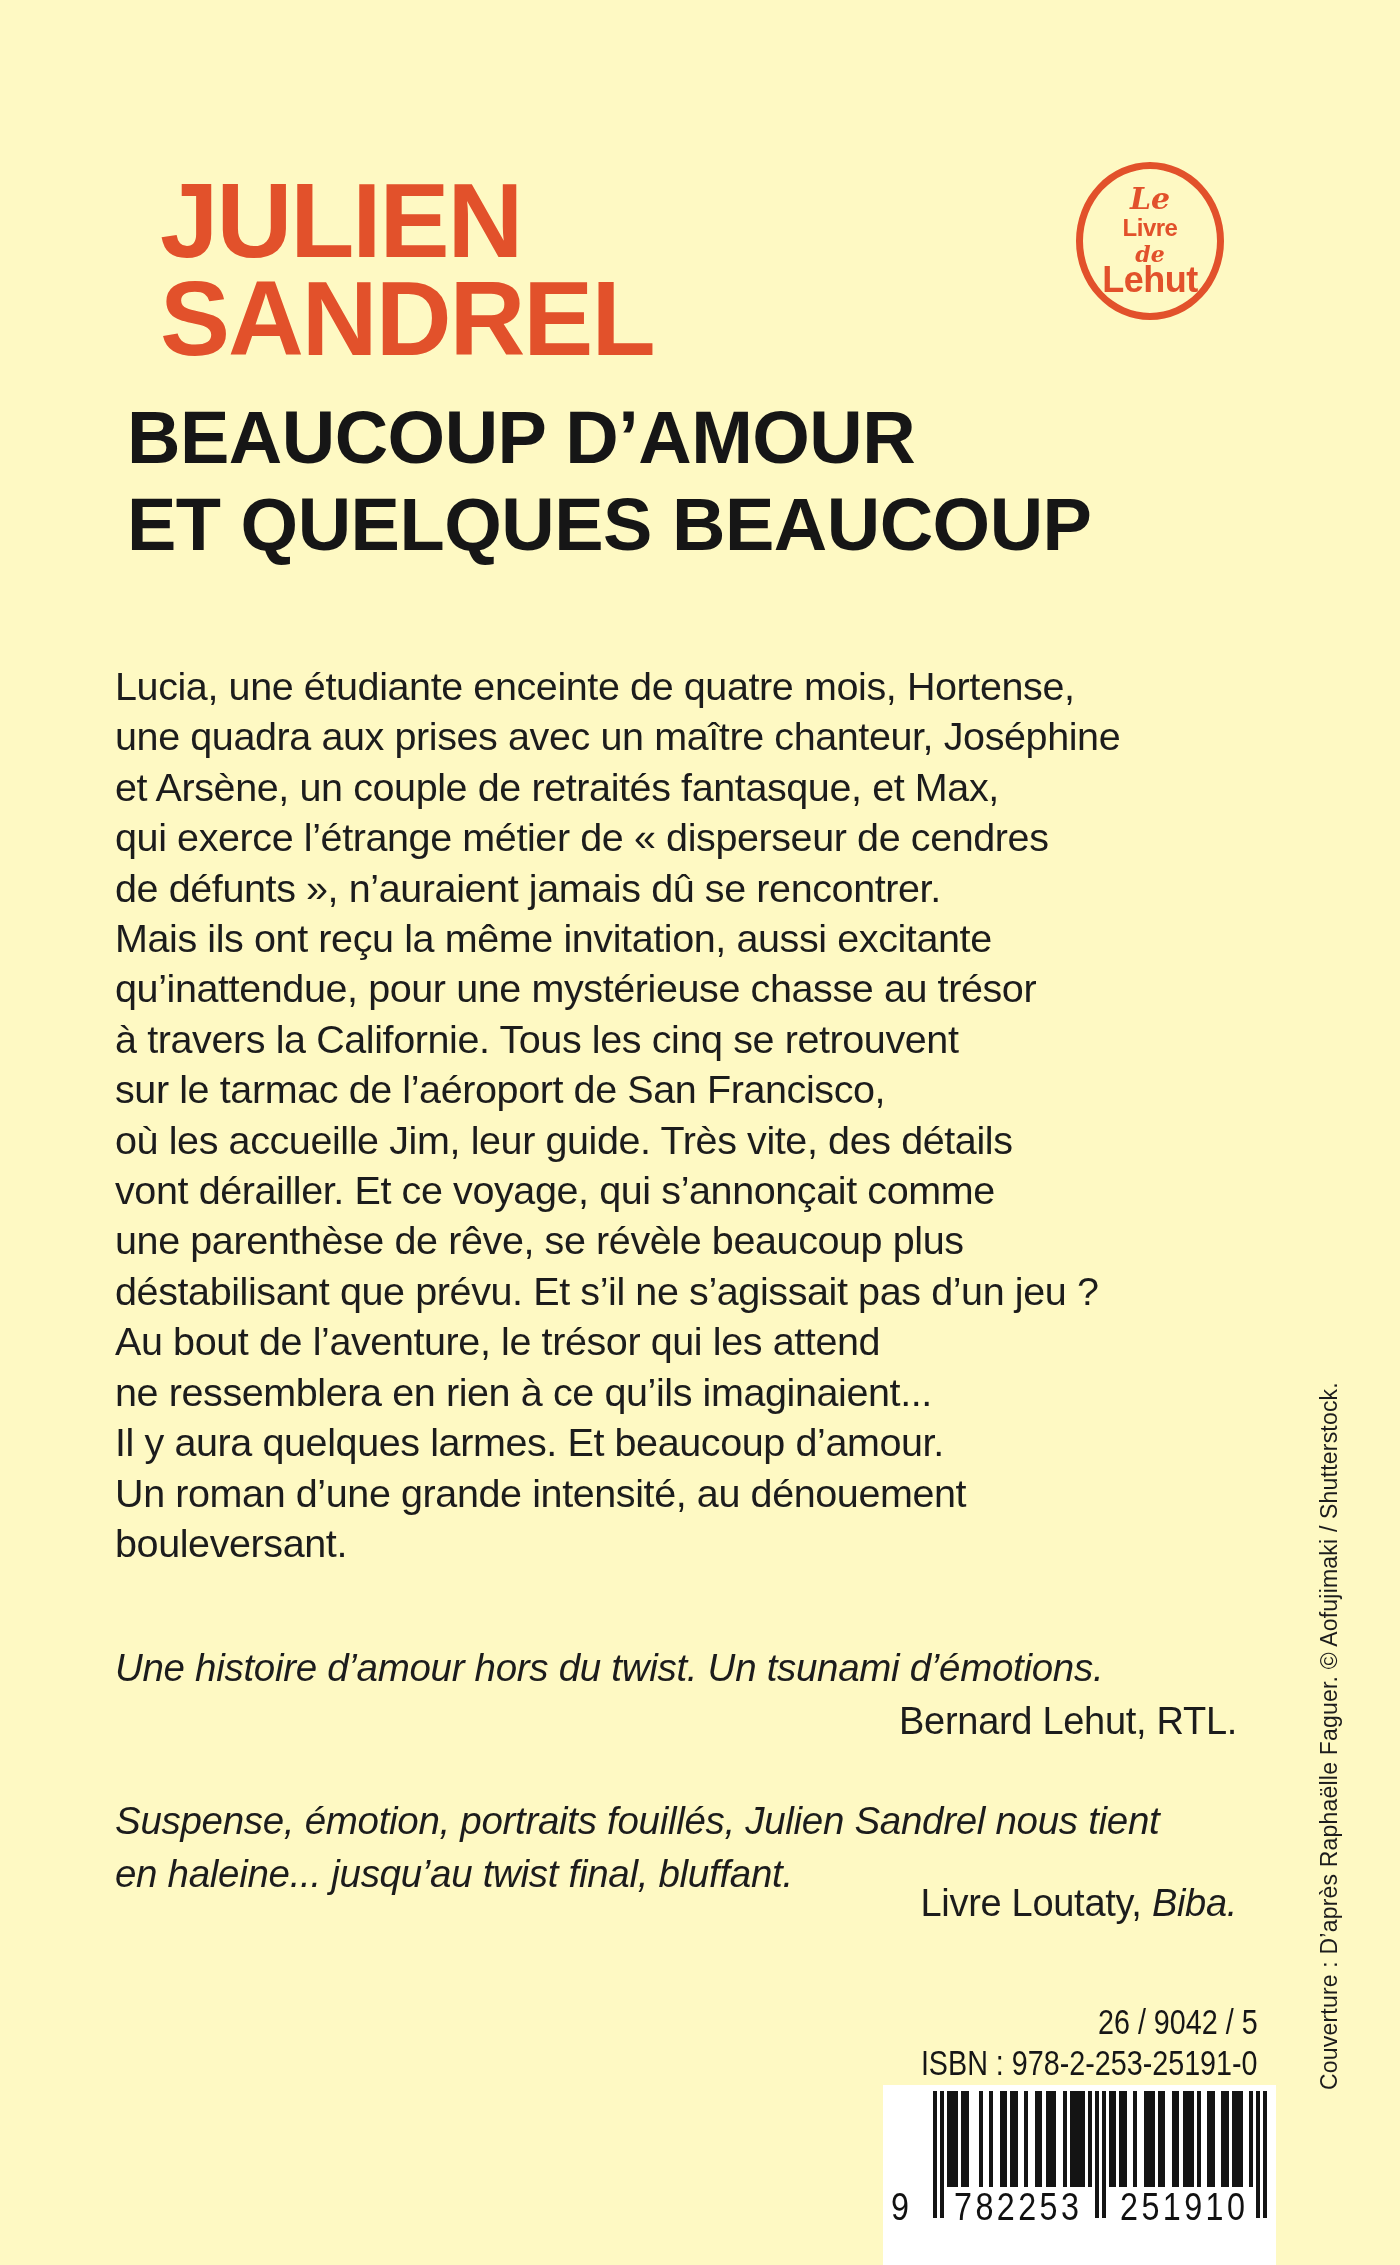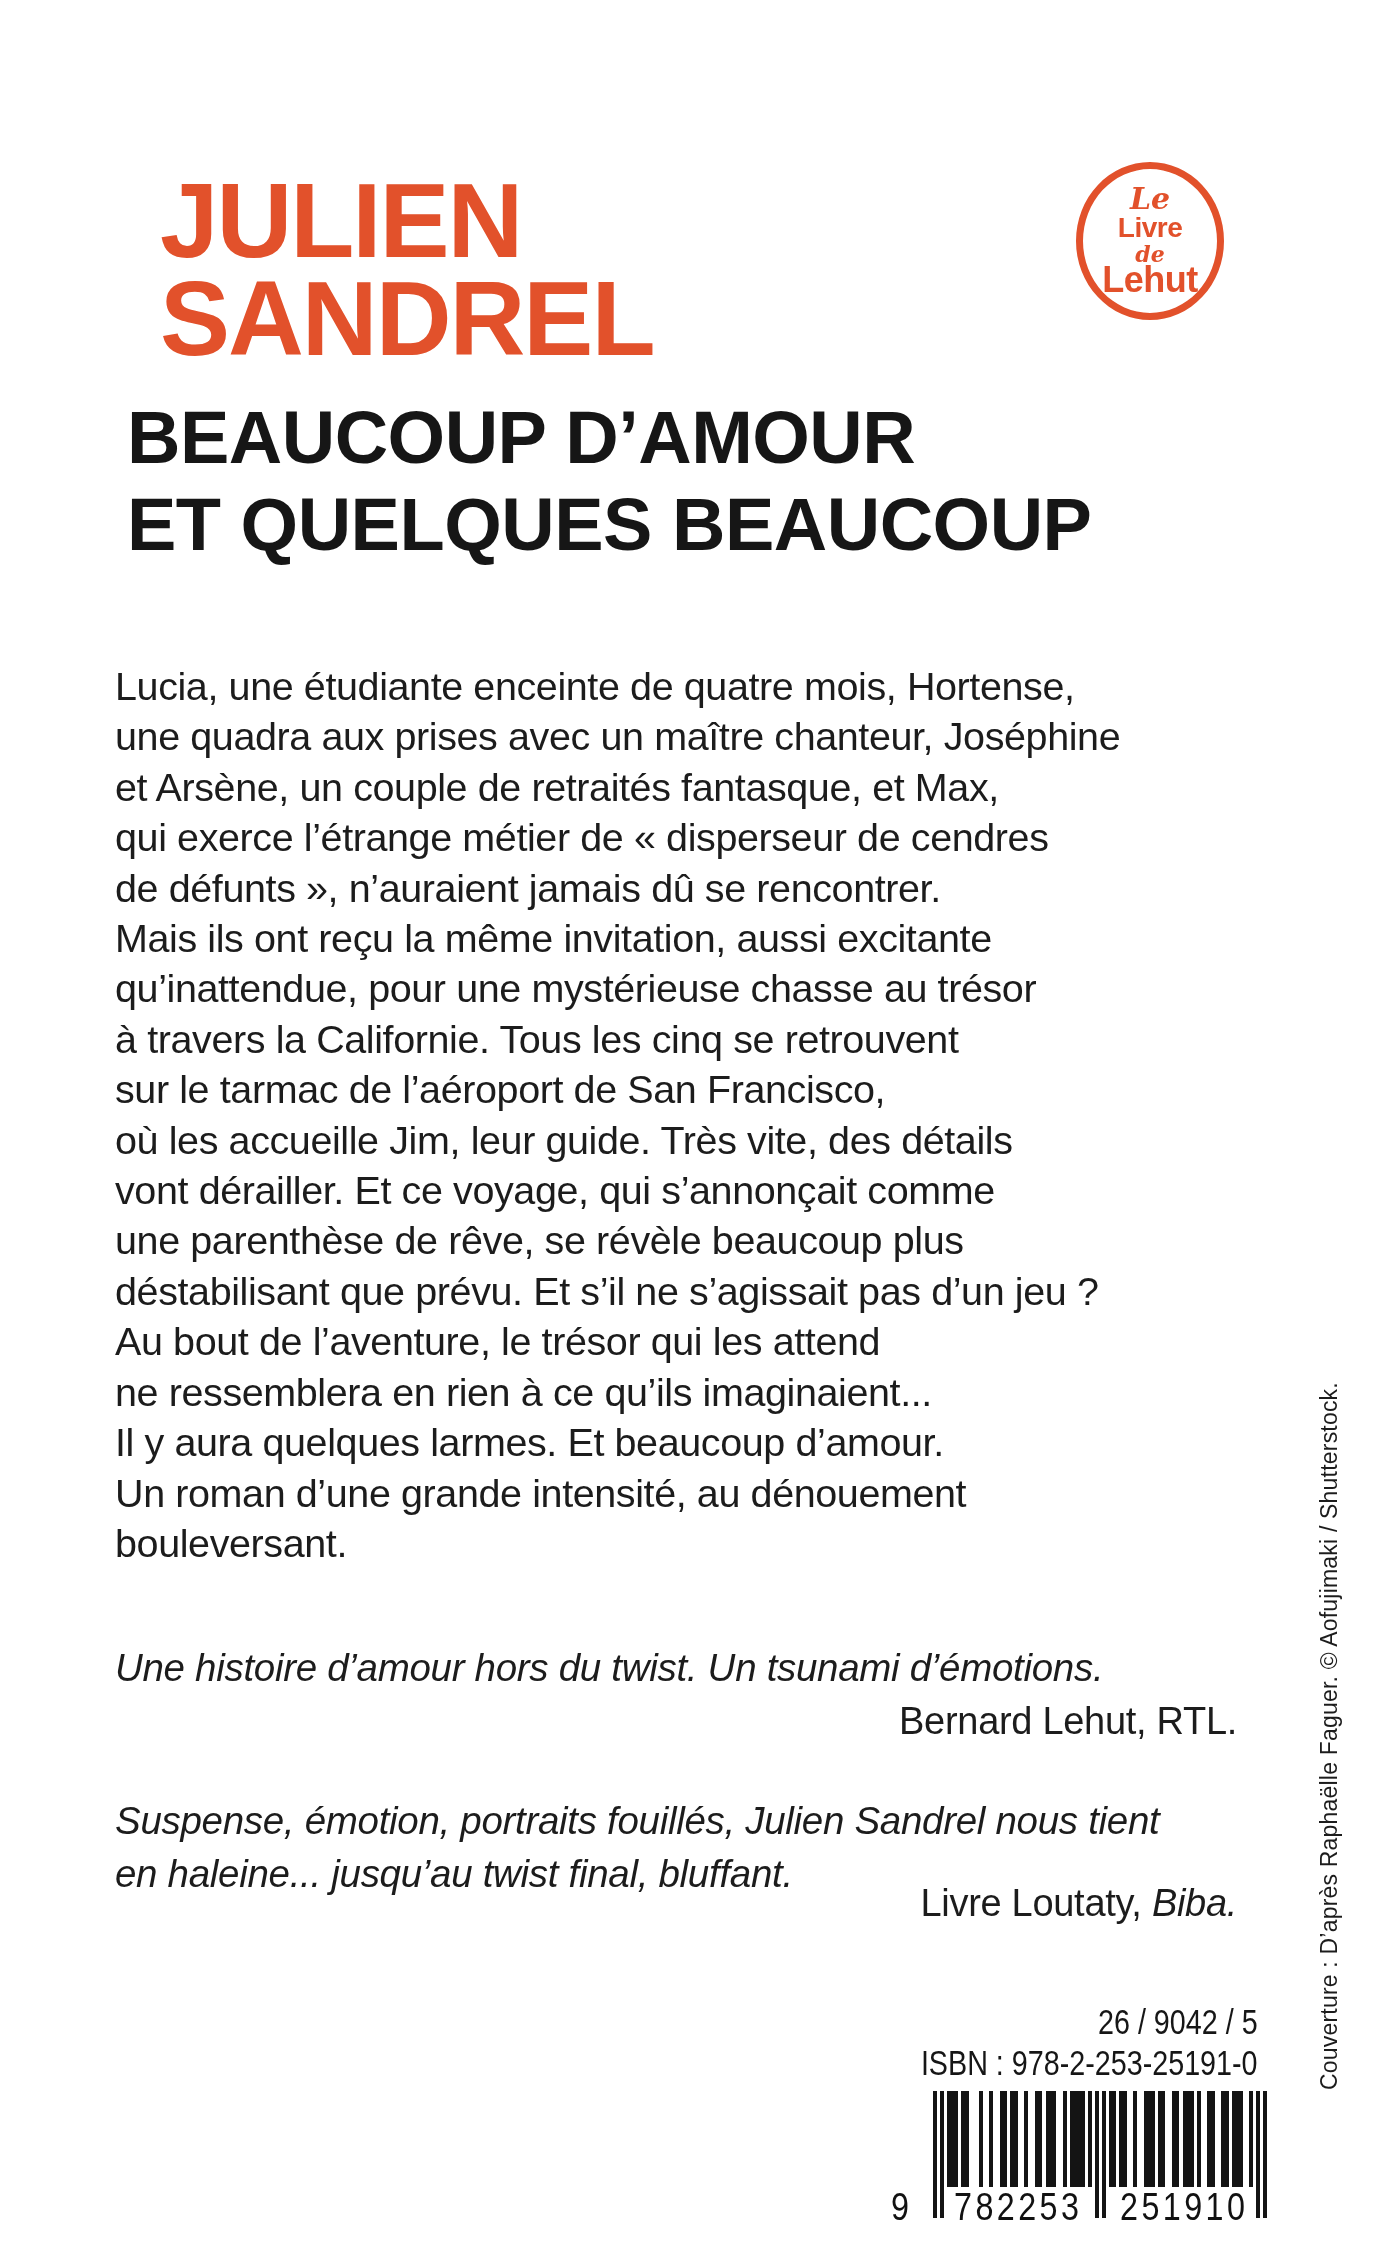--- a/index.html
+++ b/index.html
@@ -1,38 +1,38 @@
 <!DOCTYPE html>
 <html><head>
 <meta charset="utf-8">
 <style>
   html,body{margin:0;padding:0;background:#777;}
   .page{
     position:relative;
     width:1400px;height:2265px;
-    background:#ffffff;
+    background:#fef9c3;
     overflow:hidden;
     font-family:"Liberation Sans", sans-serif;
     color:#1a1a1a;
     margin:0 auto;
   }
   .author{
     position:absolute;left:160px;top:172px;
     font-size:105px;line-height:98px;font-weight:bold;
     letter-spacing:-2px;color:#E2512B;
     white-space:pre-line;
   }
   .logo{
     position:absolute;left:1076px;top:162px;width:148px;height:158px;
     border:7px solid #E2512B;border-radius:50%;box-sizing:border-box;
     display:flex;flex-direction:column;align-items:center;justify-content:center;
     color:#E2512B;text-align:center;
   }
   .logo-le{font-family:"DejaVu Serif", serif;font-style:italic;font-weight:bold;font-size:30px;line-height:26px;}
-  .logo-livre{font-size:28px;line-height:32px;font-weight:700;letter-spacing:-0.5px;}
+  .logo-livre{font-size:24px;line-height:32px;font-weight:700;letter-spacing:-0.5px;}
   .logo-de{font-family:"DejaVu Serif", serif;font-style:italic;font-weight:bold;font-size:22px;line-height:20px;}
   .logo-poche{font-size:36px;line-height:32px;font-weight:700;letter-spacing:-0.5px;}
   .title{
     position:absolute;left:127px;top:394px;
     font-size:74px;line-height:87px;font-weight:800;
     letter-spacing:-0.5px;white-space:pre-line;color:#161616;
   }
   .synopsis{
     position:absolute;left:115px;top:622px;width:1280px;
     font-size:39.5px;line-height:50.4px;letter-spacing:-0.4px;

